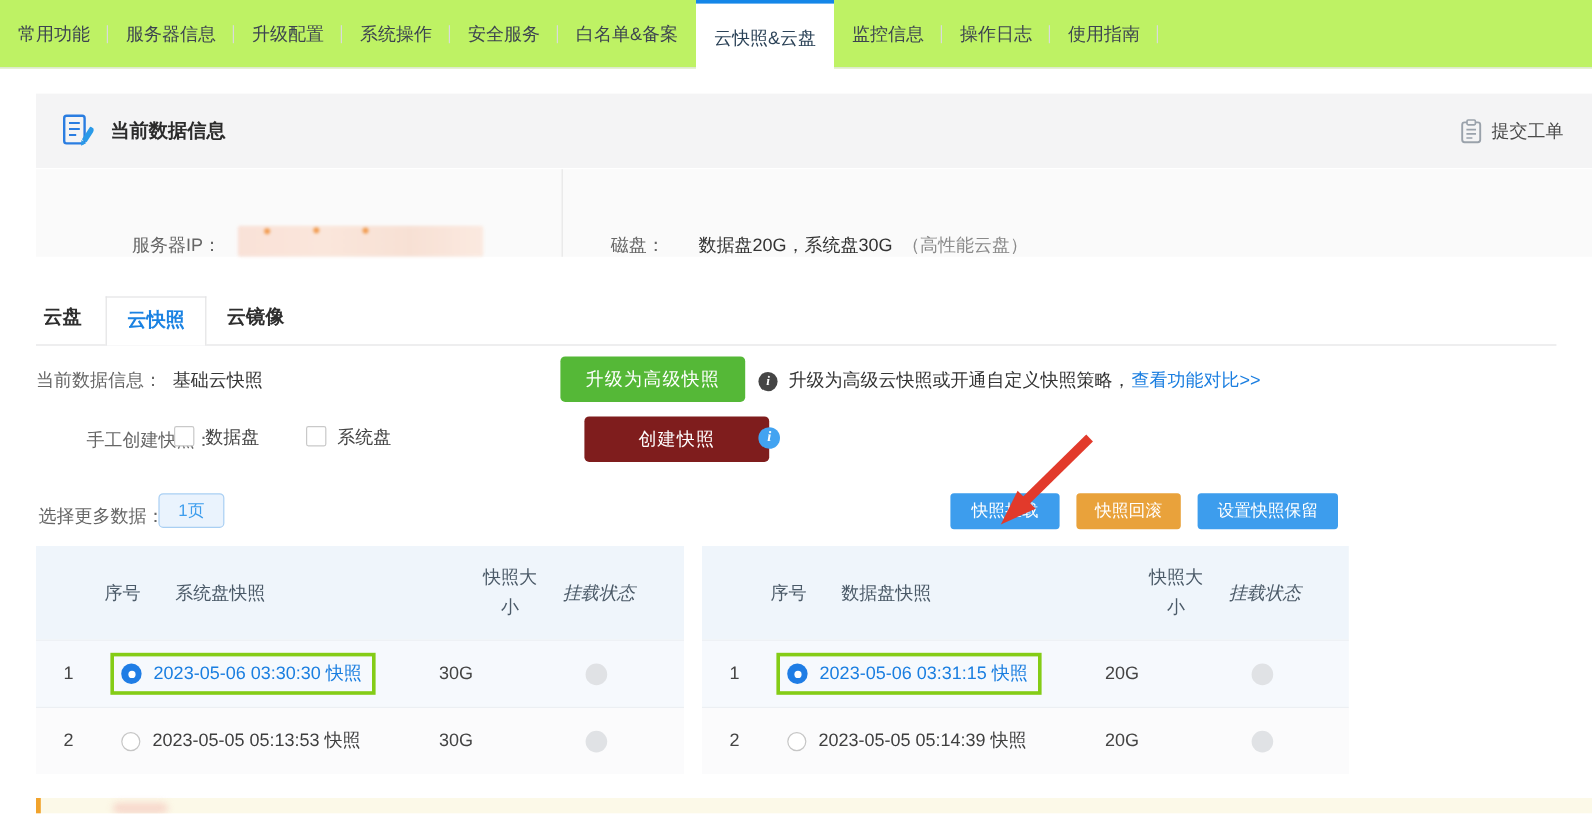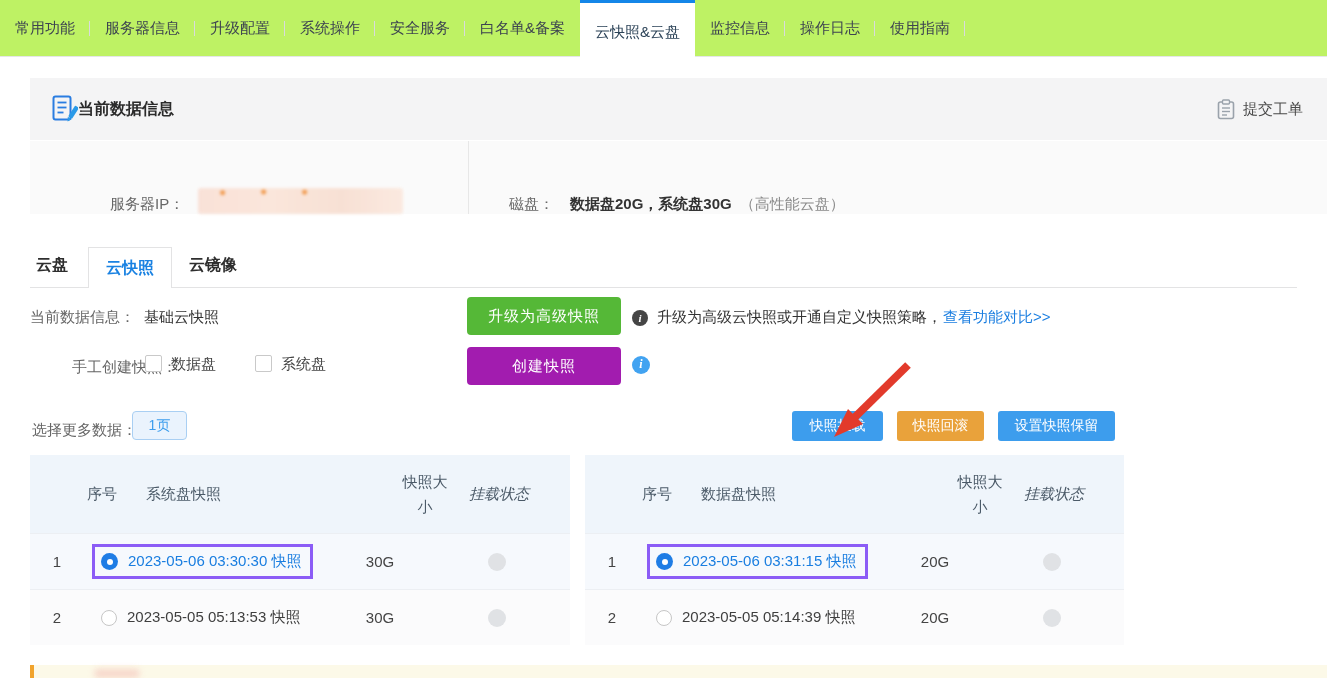--- a/index.html
+++ b/index.html
@@ -26,34 +26,34 @@
   .topnav .tab.active{
     height:62px;background:#ffffff;border-top:3px solid #1486e8;
     box-sizing:border-box;color:#2b4257;z-index:6;
   }
   
   .data-header{
     position:absolute;top:78px;left:30px;right:0;height:62px;
     background:#f4f4f5;display:flex;align-items:center;
     padding:0 22px;box-sizing:border-box;
   }
-  .data-header .title{font-size:16px;font-weight:bold;color:#2b2b2b;}
+  .data-header .title{font-size:16px;font-weight:bold;color:#2b2b2b;margin-left:14px;}
   .submit-ticket{margin-left:auto;display:flex;align-items:center;gap:8px;color:#4a4a4a;font-size:15px;cursor:pointer;padding-right:2px;}
   
   .info-row{
     position:absolute;top:141px;left:30px;right:0;height:73px;
     background:#fafafa;display:flex;align-items:center;font-size:15px;
   }
   .info-sec{display:flex;align-items:flex-end;box-sizing:border-box;height:100%;}
   .sec-ip{width:438px;padding-left:80px;}
   .sec-zone{width:437px;padding-left:41px;border-left:1px solid #e7e7e7;}
   .sec-disk{flex:1;padding-left:40px;border-left:1px solid #e7e7e7;}
   .lbl{color:#666;}
   .zone-val{color:#1a82e2;margin-left:14px;}
-  .disk-val{color:#333;font-weight:700;margin-left:16px;}
+  .disk-val{color:#333;font-weight:400;margin-left:28px;}
   .disk-note{color:#8a8a8a;margin-left:8px;}
   .ip-blur{
     width:205px;height:26px;margin-left:14px;border-radius:3px;
     background:
       radial-gradient(circle at 12% 18%,#f08a30 2px,transparent 3px),
       radial-gradient(circle at 32% 15%,#f08a30 2px,transparent 3px),
       radial-gradient(circle at 52% 16%,#f08a30 2px,transparent 3px),
       linear-gradient(90deg,#f9ddd2 0%,#fae3d6 35%,#f7dcce 70%,#fbe7dc 100%);
     filter:blur(1.5px);opacity:.85;
   }
@@ -78,21 +78,21 @@
     height:41px;line-height:39px;background:#fff;color:#1a82e2;
     border:1px solid #e3e3e4;border-bottom:none;margin-bottom:-1px;padding:0 17px;
   }
   
   .abs{position:absolute;}
   .row-label{font-size:15px;color:#666;}
   .row-value{font-size:15px;color:#333;}
   .btn{border:none;border-radius:4px;color:#fff;text-align:center;cursor:pointer;box-sizing:border-box;
        font-family:inherit;display:flex;align-items:center;justify-content:center;}
   .btn-green{left:467px;top:297px;width:154px;height:38px;background:#55b837;font-size:15px;letter-spacing:1px;}
-  .btn-create{left:467px;top:347px;width:154px;height:38px;background:#a21caf;font-size:15px;letter-spacing:1px;}
+  .btn-create{left:487px;top:347px;width:154px;height:38px;background:#7f1d1d;font-size:15px;letter-spacing:1px;}
   .btn-small{height:30px;top:411px;font-size:14px;border-radius:3px;}
   .btn-mount{left:792px;width:91px;background:#3d9ded;}
   .btn-rollback{left:897px;width:87px;background:#e9a23b;}
   .btn-retention{left:998px;width:117px;background:#3d9ded;}
   .note-wrap{left:632px;top:308px;display:flex;align-items:center;gap:9px;font-size:15px;color:#333;white-space:nowrap;}
   .note-link{color:#1a7ee0;cursor:pointer;}
   .cb{width:15px;height:15px;border:1px solid #c9c9c9;border-radius:2px;background:#fff;display:inline-block;flex:none;}
   .opt{display:flex;align-items:flex-start;gap:9px;font-size:15px;color:#444;}
   .page-btn{
     left:132px;top:411px;width:55px;height:29px;line-height:27px;box-sizing:border-box;
@@ -110,21 +110,21 @@
   .th-size{width:50px;margin:0 auto;text-align:center;line-height:1.7;}
   .th-status{font-style:italic;}
   .trow{height:55px;border-top:1px solid #eceff3;}
   .trow.r1{background:#f6f9fd;}
   .trow.r2{background:#fbfbfc;}
   .td-idx{text-align:center;color:#444;}
   .td-name{padding-left:8px;display:flex;align-items:center;}
   .td-size{text-align:center;color:#444;}
   .td-status{text-align:center;}
   .selwrap{display:inline-flex;align-items:center;gap:10px;padding:8px 12px 8px 9px;}
-  .selwrap.redbox{border:3px solid #8b5cf6;padding:5px 9px 5px 6px;justify-content:flex-end;}
+  .selwrap.redbox{border:3px solid #84cc16;padding:5px 9px 5px 6px;justify-content:flex-end;}
   .radio{flex:none;box-sizing:border-box;border-radius:50%;}
   .radio.on{width:17px;height:17px;background:#1f7de5;position:relative;}
   .radio.on::after{content:"";position:absolute;left:5.5px;top:5.5px;width:6px;height:6px;border-radius:50%;background:#fff;}
   .radio.off{width:16px;height:16px;background:#fff;border:1px solid #c6c6c6;}
   .date-link{color:#1a7ee0;white-space:nowrap;}
   .date-plain{color:#3f3f3f;white-space:nowrap;}
   .dot{width:18px;height:18px;border-radius:50%;background:#e0e2e5;display:inline-block;vertical-align:middle;}
   
   .arrow-svg{position:absolute;left:822px;top:360px;z-index:8;pointer-events:none;}
   

